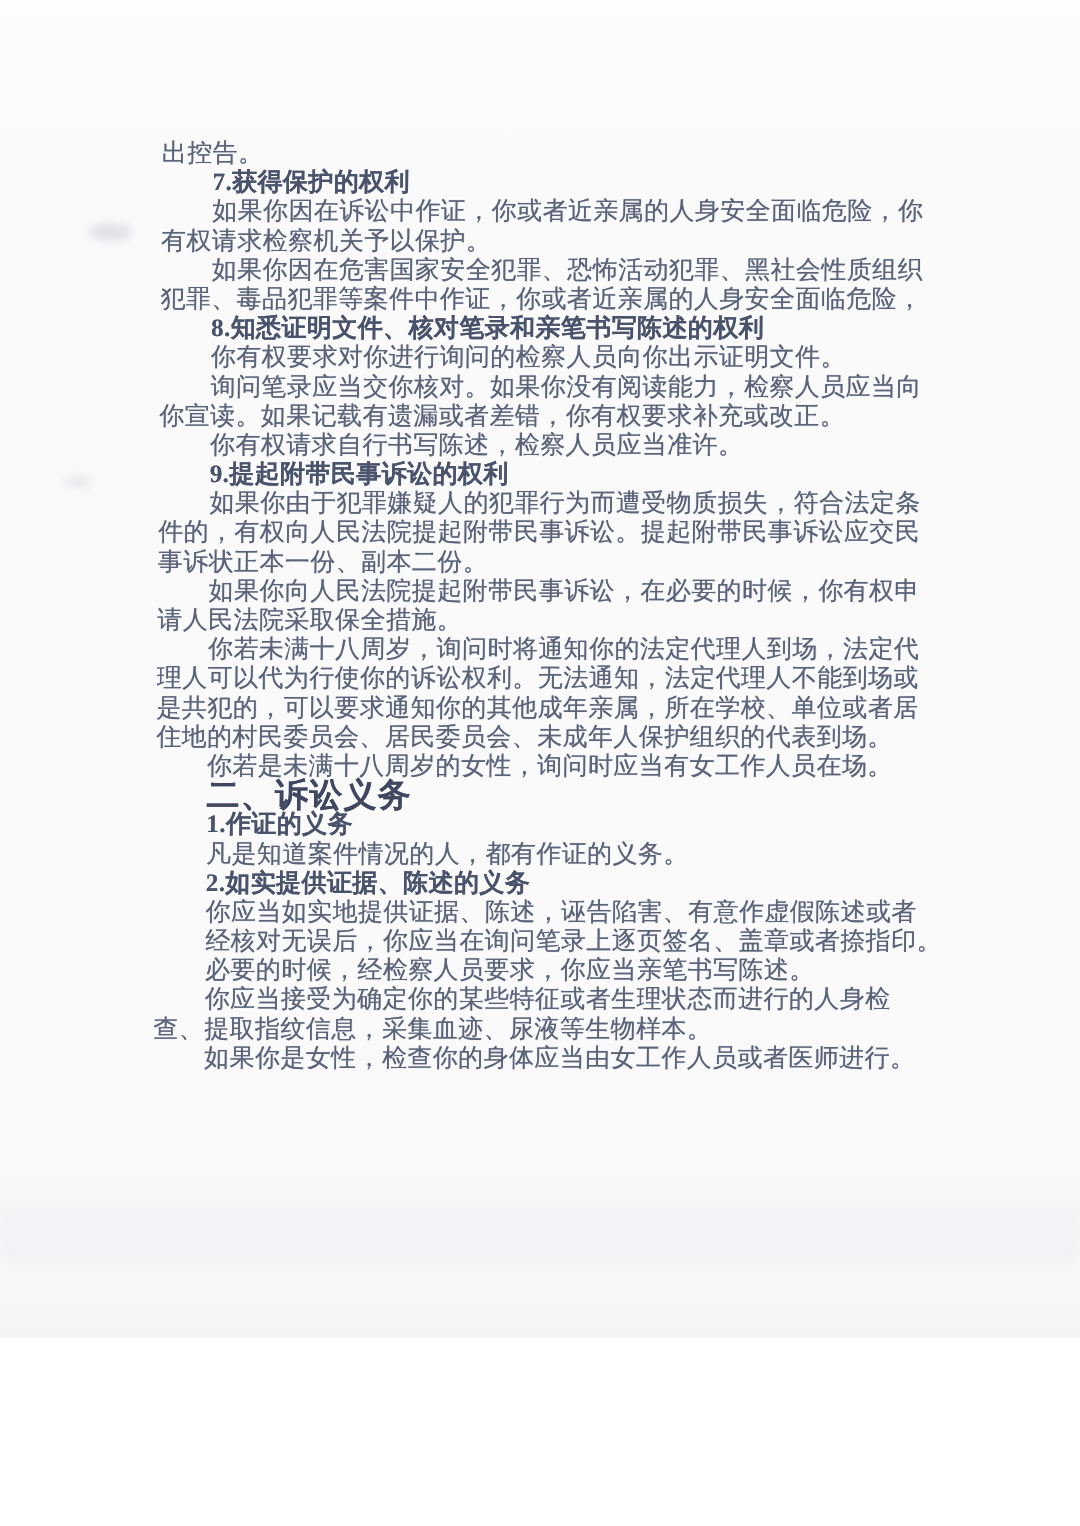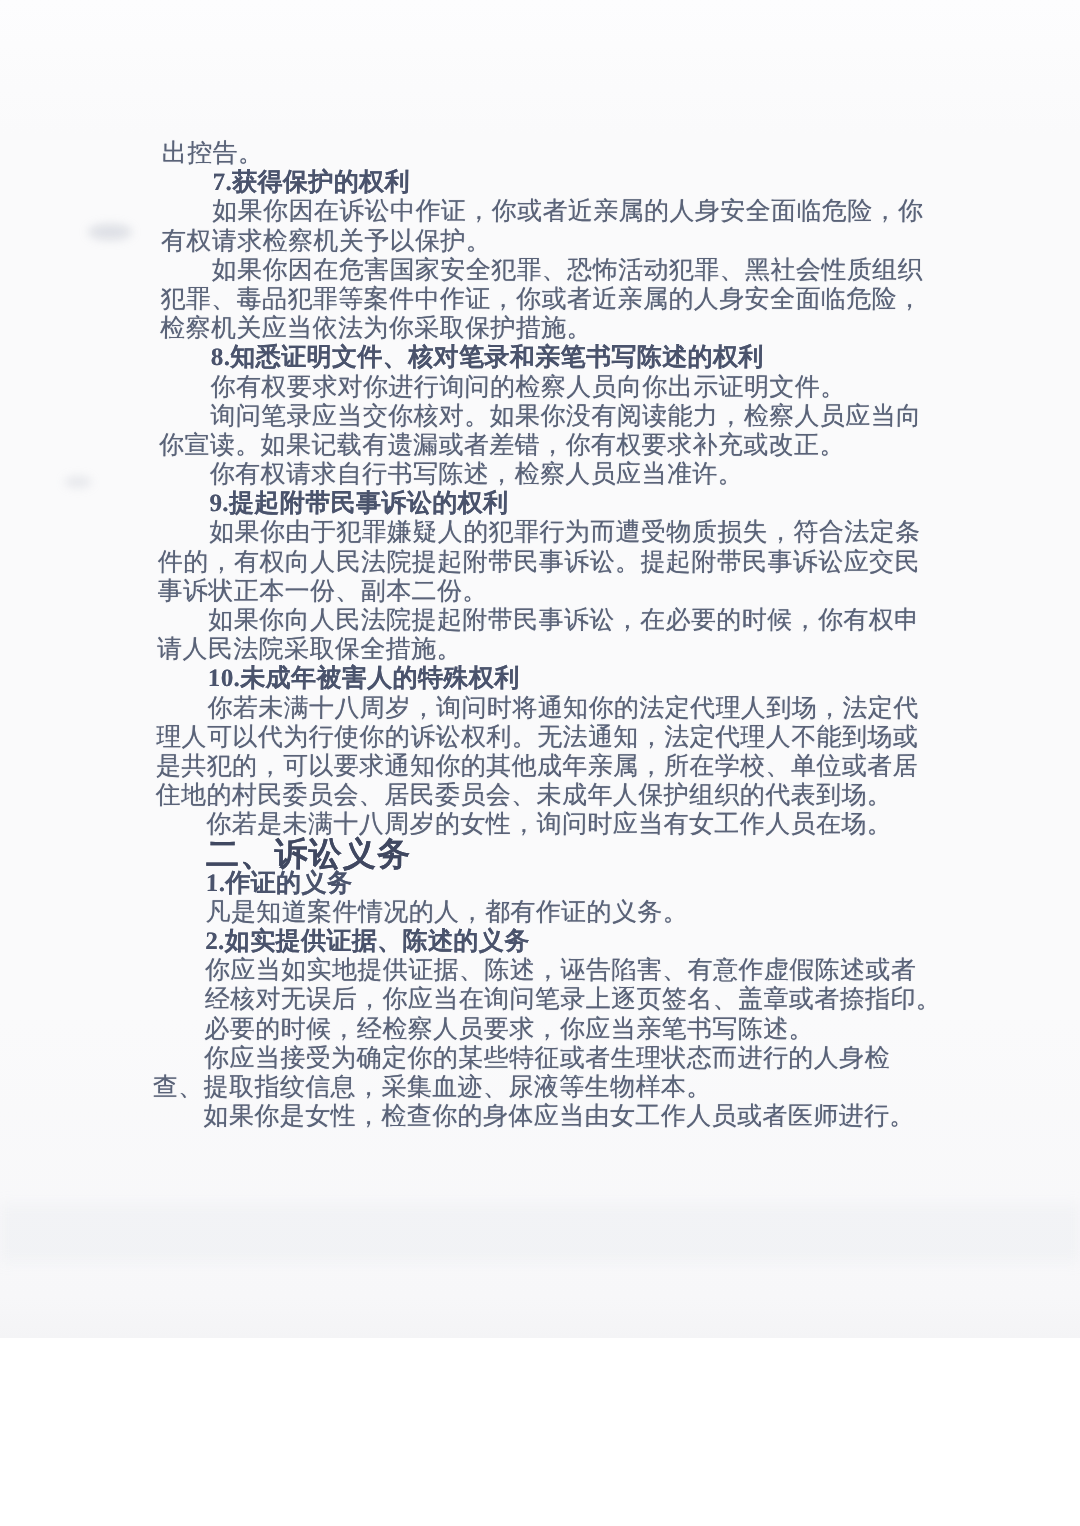--- a/index.html
+++ b/index.html
@@ -61,33 +61,31 @@
   <div class="band b1"></div>
   <div class="band b2"></div>
 
   <div class="doc" id="doc">
       <div class="line ">出控告。</div>
       <div class="line h ind">7.获得保护的权利</div>
       <div class="line  ind">如果你因在诉讼中作证，你或者近亲属的人身安全面临危险，你</div>
       <div class="line ">有权请求检察机关予以保护。</div>
       <div class="line  ind">如果你因在危害国家安全犯罪、恐怖活动犯罪、黑社会性质组织</div>
       <div class="line ">犯罪、毒品犯罪等案件中作证，你或者近亲属的人身安全面临危险，</div>
-      <div class="line ">检察机关应当依法为你采取保护措施。</div>
       <div class="line h ind">8.知悉证明文件、核对笔录和亲笔书写陈述的权利</div>
       <div class="line  ind">你有权要求对你进行询问的检察人员向你出示证明文件。</div>
       <div class="line  ind">询问笔录应当交你核对。如果你没有阅读能力，检察人员应当向</div>
       <div class="line ">你宣读。如果记载有遗漏或者差错，你有权要求补充或改正。</div>
       <div class="line  ind">你有权请求自行书写陈述，检察人员应当准许。</div>
       <div class="line h ind">9.提起附带民事诉讼的权利</div>
       <div class="line  ind">如果你由于犯罪嫌疑人的犯罪行为而遭受物质损失，符合法定条</div>
       <div class="line ">件的，有权向人民法院提起附带民事诉讼。提起附带民事诉讼应交民</div>
       <div class="line ">事诉状正本一份、副本二份。</div>
       <div class="line  ind">如果你向人民法院提起附带民事诉讼，在必要的时候，你有权申</div>
       <div class="line ">请人民法院采取保全措施。</div>
-      <div class="line h ind">10.未成年被害人的特殊权利</div>
       <div class="line  ind">你若未满十八周岁，询问时将通知你的法定代理人到场，法定代</div>
       <div class="line ">理人可以代为行使你的诉讼权利。无法通知，法定代理人不能到场或</div>
       <div class="line ">是共犯的，可以要求通知你的其他成年亲属，所在学校、单位或者居</div>
       <div class="line ">住地的村民委员会、居民委员会、未成年人保护组织的代表到场。</div>
       <div class="line  ind">你若是未满十八周岁的女性，询问时应当有女工作人员在场。</div>
       <div class="line h2 ind">二、诉讼义务</div>
       <div class="line h ind">1.作证的义务</div>
       <div class="line  ind">凡是知道案件情况的人，都有作证的义务。</div>
       <div class="line h ind">2.如实提供证据、陈述的义务</div>
       <div class="line  ind">你应当如实地提供证据、陈述，诬告陷害、有意作虚假陈述或者</div>

